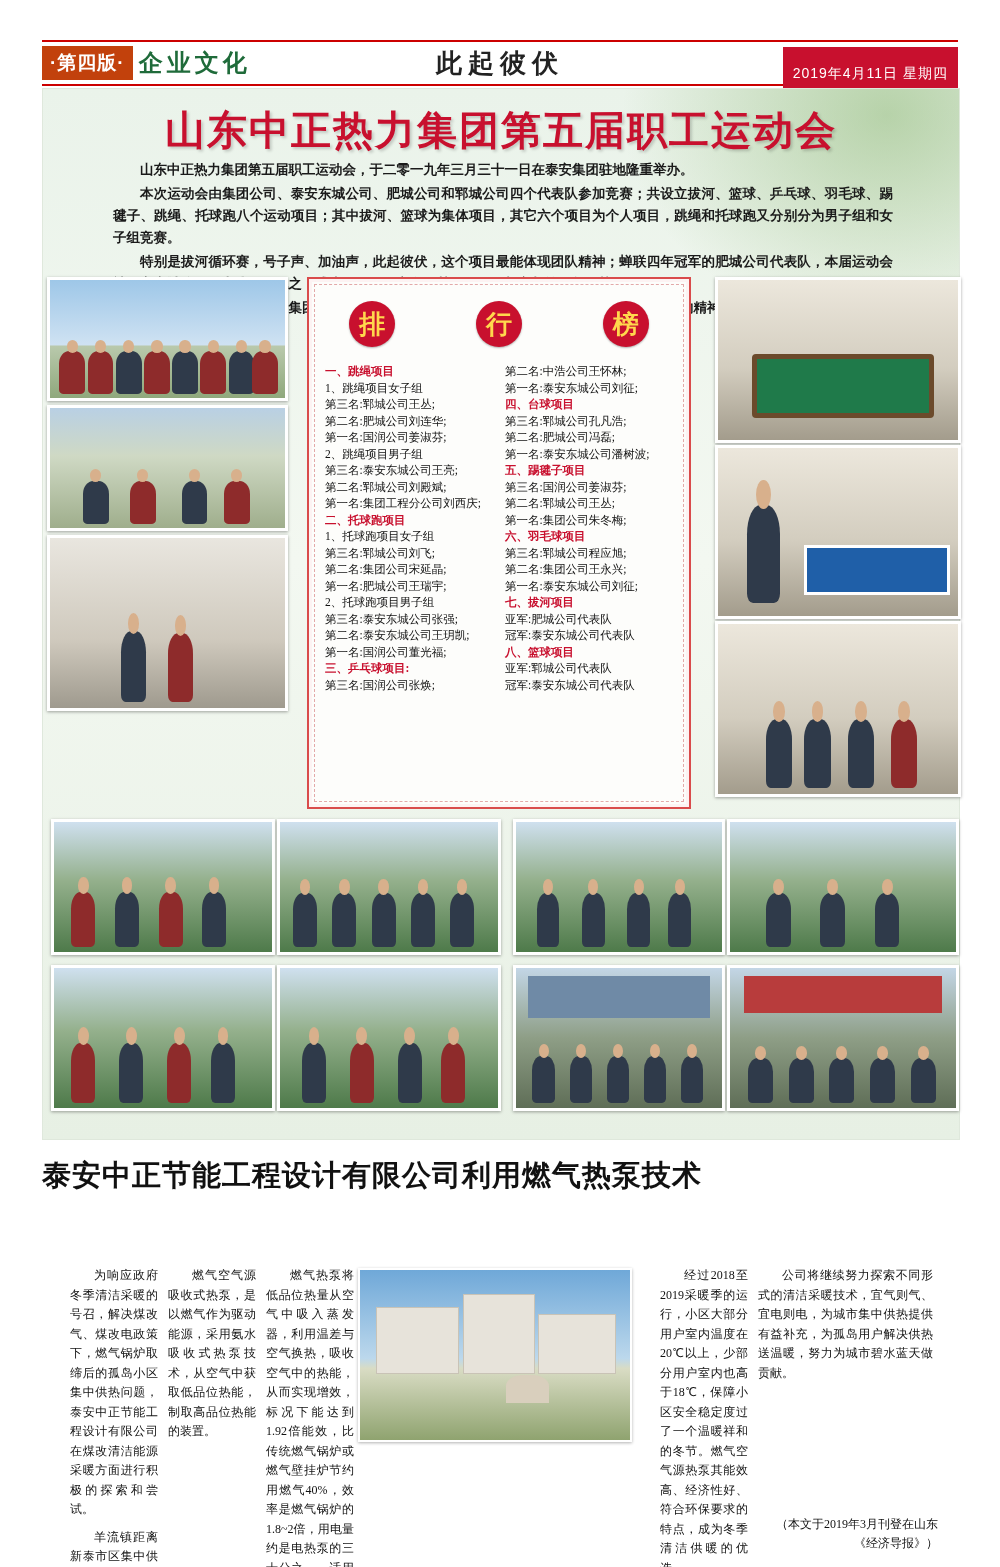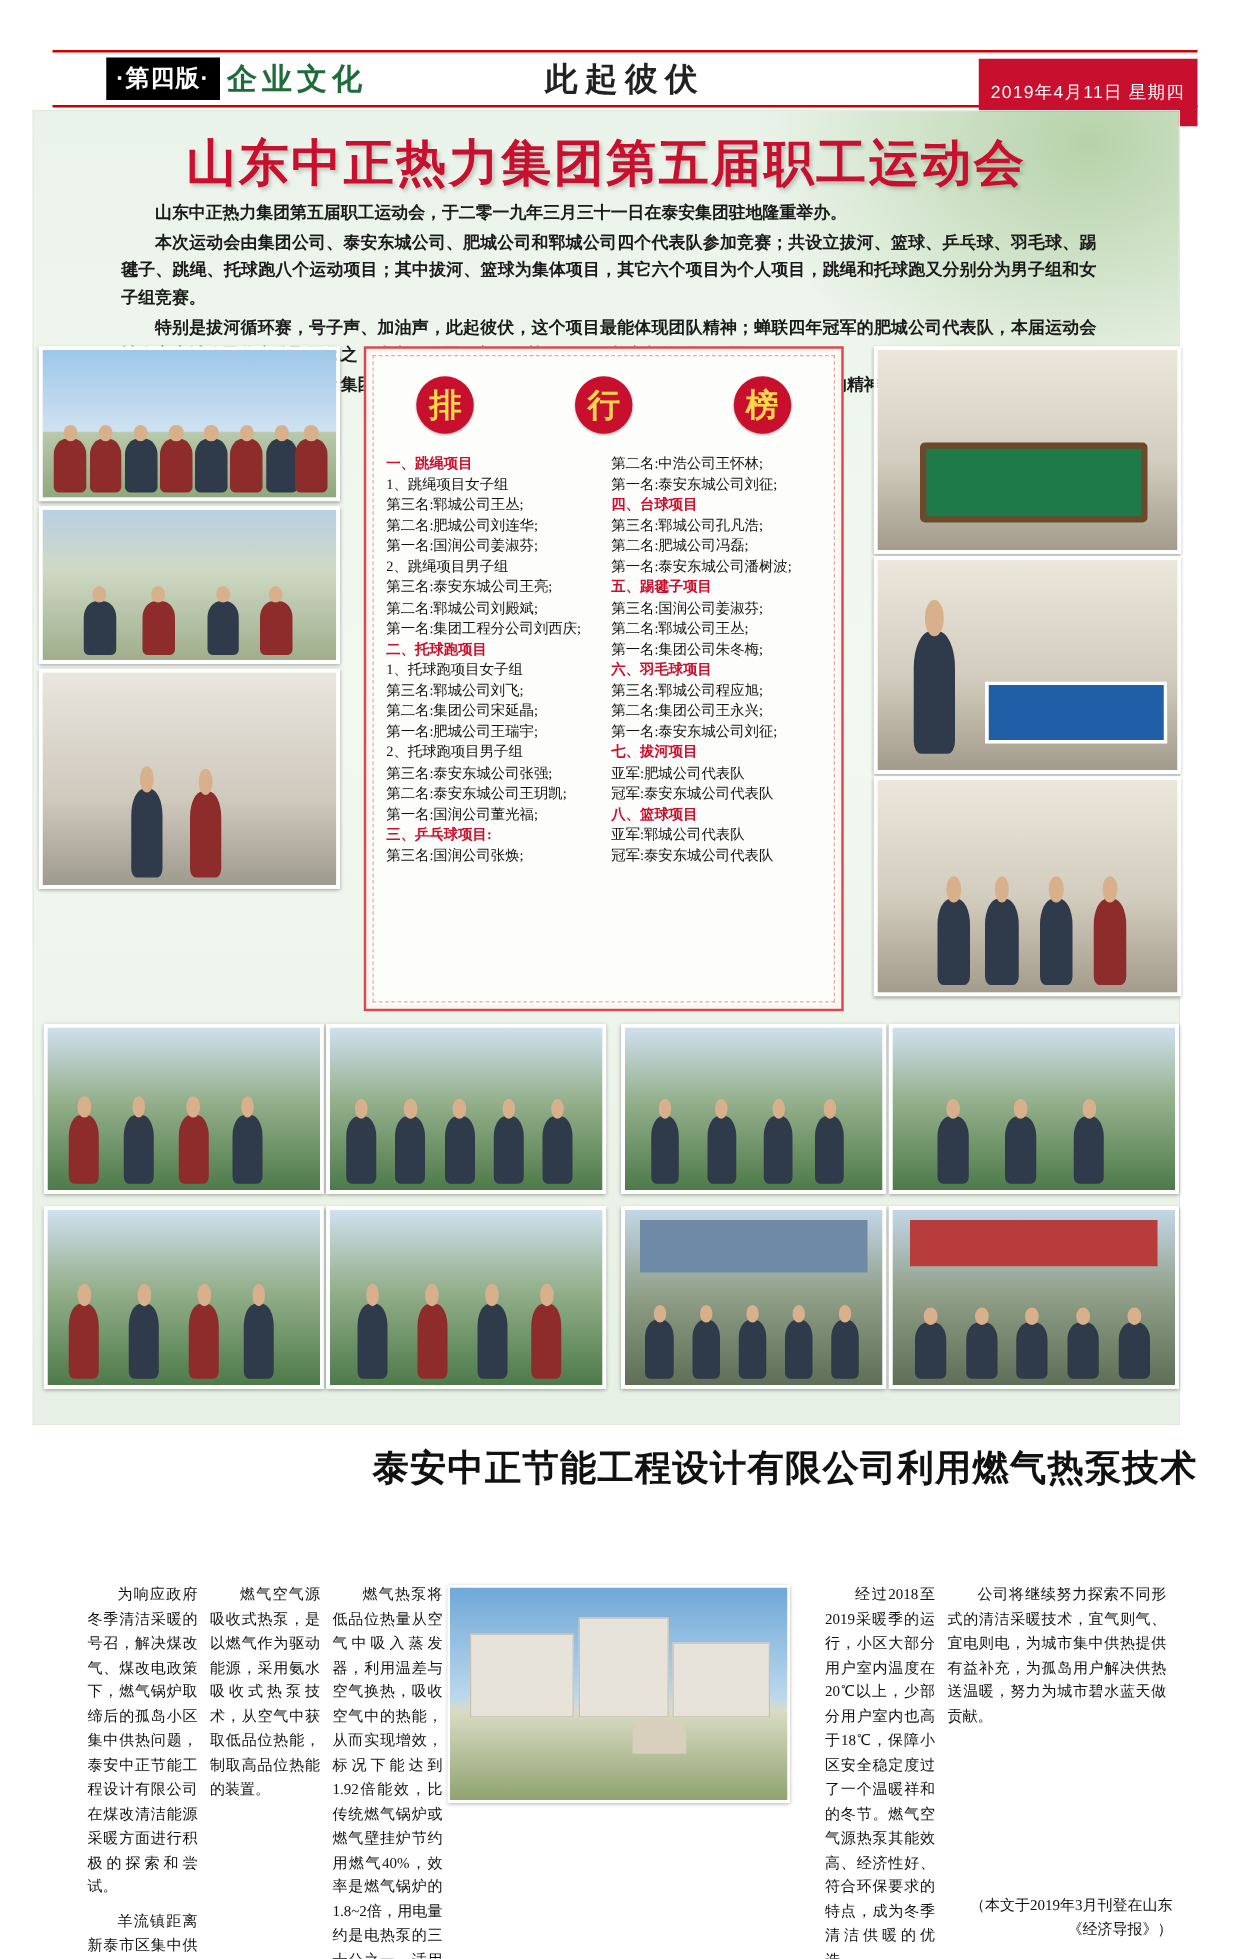--- a/index.html
+++ b/index.html
@@ -18,42 +18,41 @@
   
   .masthead{
     position:absolute;left:42px;top:40px;width:916px;height:42px;
     border-top:2px solid #c00;border-bottom:2px solid #c00;
     display:flex;align-items:center;
   }
   .mh-left{
     display:flex;align-items:center;height:100%;
   }
   .mh-banner{
-    background:#000000;color:#fff;font-size:19px;font-weight:bold;
+    background:#c2410c;color:#fff;font-size:19px;font-weight:bold;
     padding:4px 8px;margin-right:6px;letter-spacing:1px;
     font-family:"Liberation Sans", sans-serif;
-    margin-left:43px;
   }
   .mh-section{
     color:#1f6b3a;font-size:24px;font-weight:bold;letter-spacing:4px;
     font-family:"Liberation Sans", sans-serif;
   }
   .mh-center{
     position:absolute;left:0;right:0;text-align:center;
     font-size:26px;font-weight:bold;color:#222;letter-spacing:6px;
     font-family:"Liberation Serif", serif;
   }
   .mh-date{
     position:absolute;right:0;top:5px;background:#c8102e;color:#fff;
     font-size:14px;padding:18px 10px;letter-spacing:1px;
     font-family:"Liberation Sans", sans-serif;
   }
   
   .feature{
-    position:absolute;left:26px;top:88px;width:916px;height:1050px;
+    position:absolute;left:42px;top:88px;width:916px;height:1050px;
     background:linear-gradient(180deg,#eaf3ea 0%,#f3f8f1 45%,#e7f0e4 100%);
     border:1px solid #dfe8dc;
   }
   .feature:before{
     content:"";position:absolute;right:0;top:0;width:360px;height:260px;
     background:radial-gradient(ellipse at 80% 10%, rgba(120,170,90,.45), rgba(120,170,90,0) 65%);
   }
   .feature-title{
     position:absolute;left:0;right:0;top:14px;text-align:center;
     font-size:40px;font-weight:bold;color:#c8102e;letter-spacing:2px;
@@ -99,21 +98,21 @@
   }
   .rank-cols{
     position:absolute;left:16px;right:16px;top:84px;bottom:10px;
     display:flex;gap:12px;font-size:11.5px;line-height:16.5px;
   }
   .rcol{flex:1;}
   .r-h{color:#c8102e;font-weight:bold;}
   .r-l{color:#111;}
   
   .art-title{
-    position:absolute;left:42px;top:1155px;width:916px;text-align:right;
+    position:absolute;left:42px;top:1155px;width:916px;text-align:left;
     font-size:29px;font-weight:bold;letter-spacing:1px;color:#111;
     font-family:Liberation Serif, serif;line-height:40px;
   }
   .art-author{
     position:absolute;left:42px;top:1243px;width:916px;text-align:center;
     font-size:14px;color:#111;
   }
   .cols{
     position:absolute;left:70px;top:1266px;width:880px;height:280px;
     font-size:12px;line-height:19.5px;color:#111;text-align:justify;

